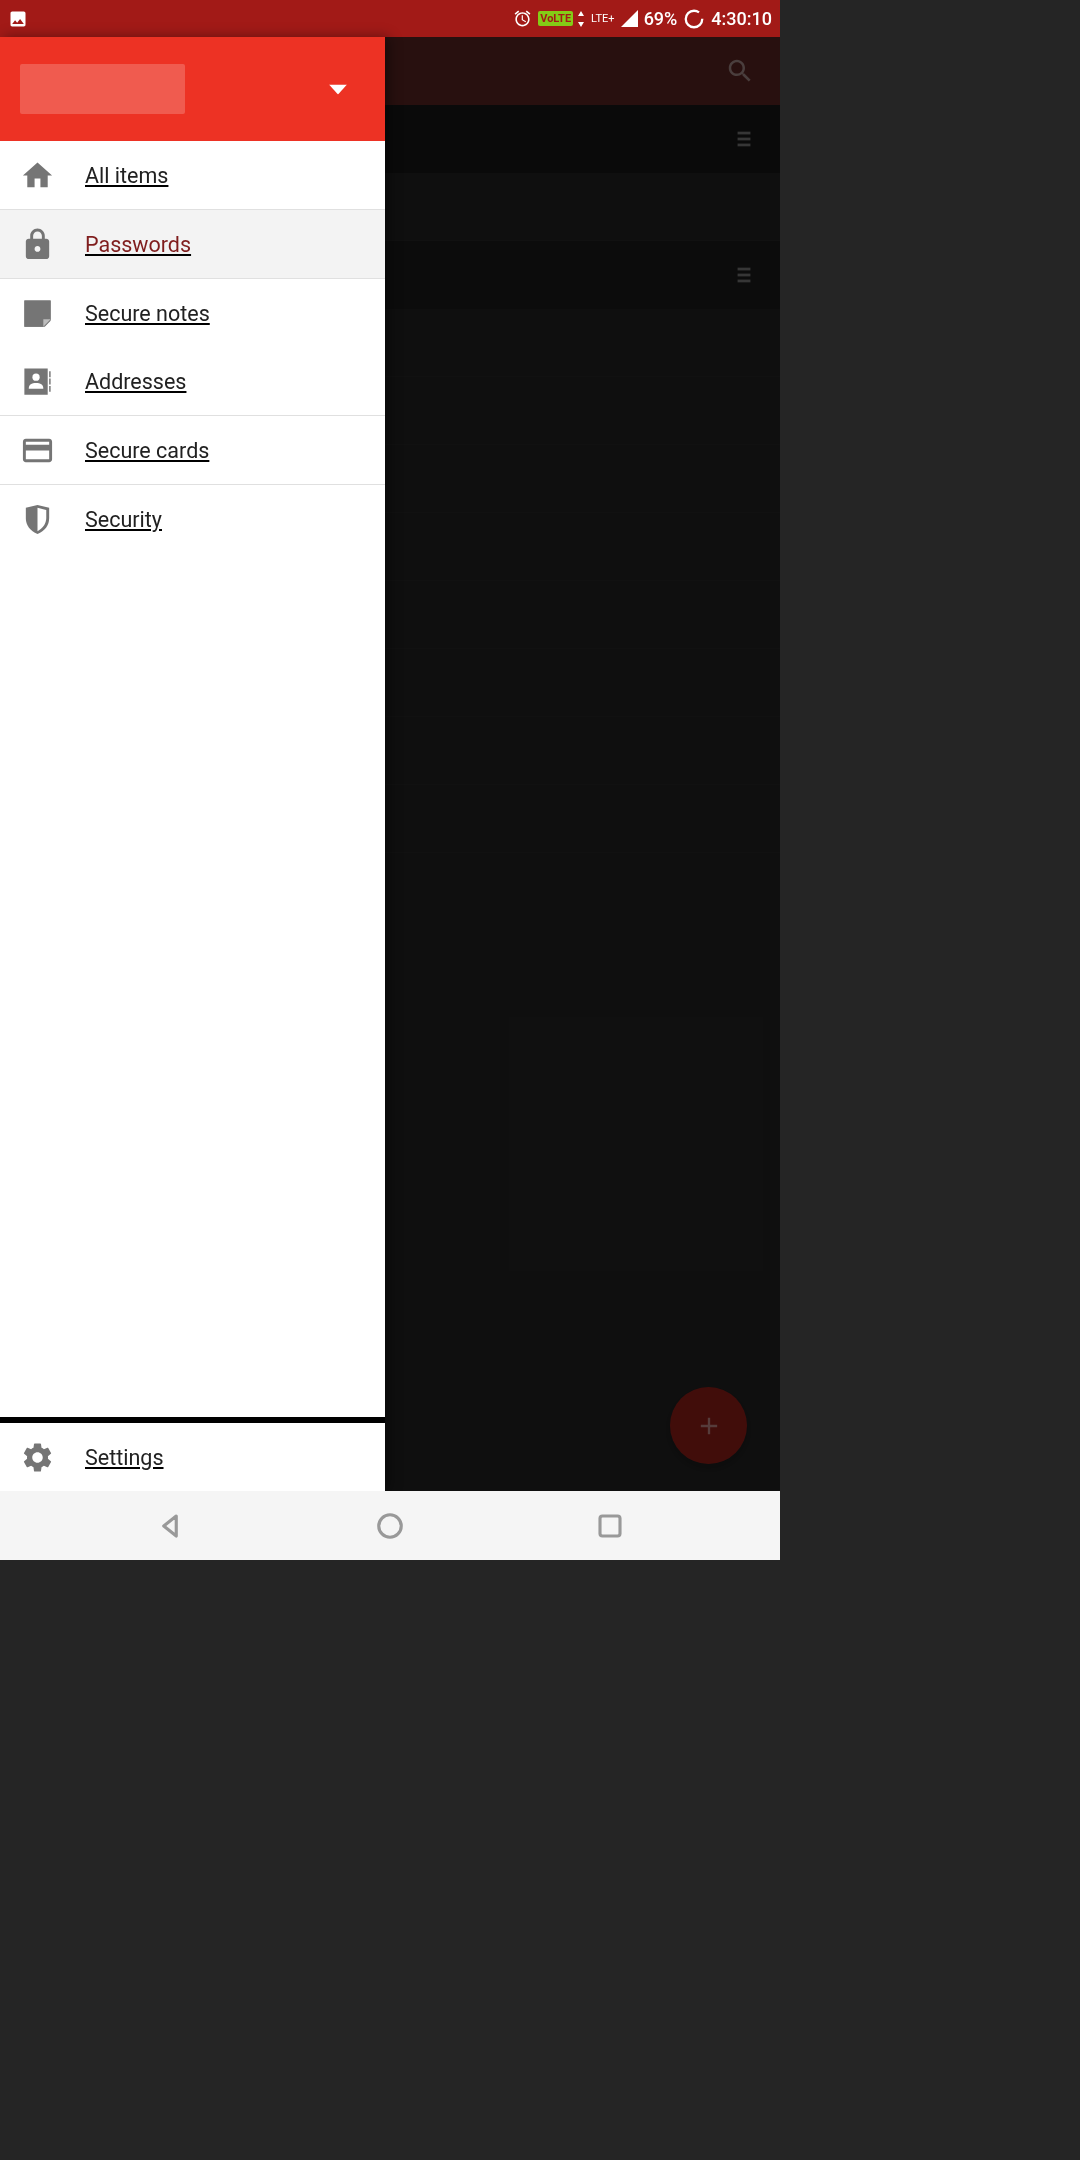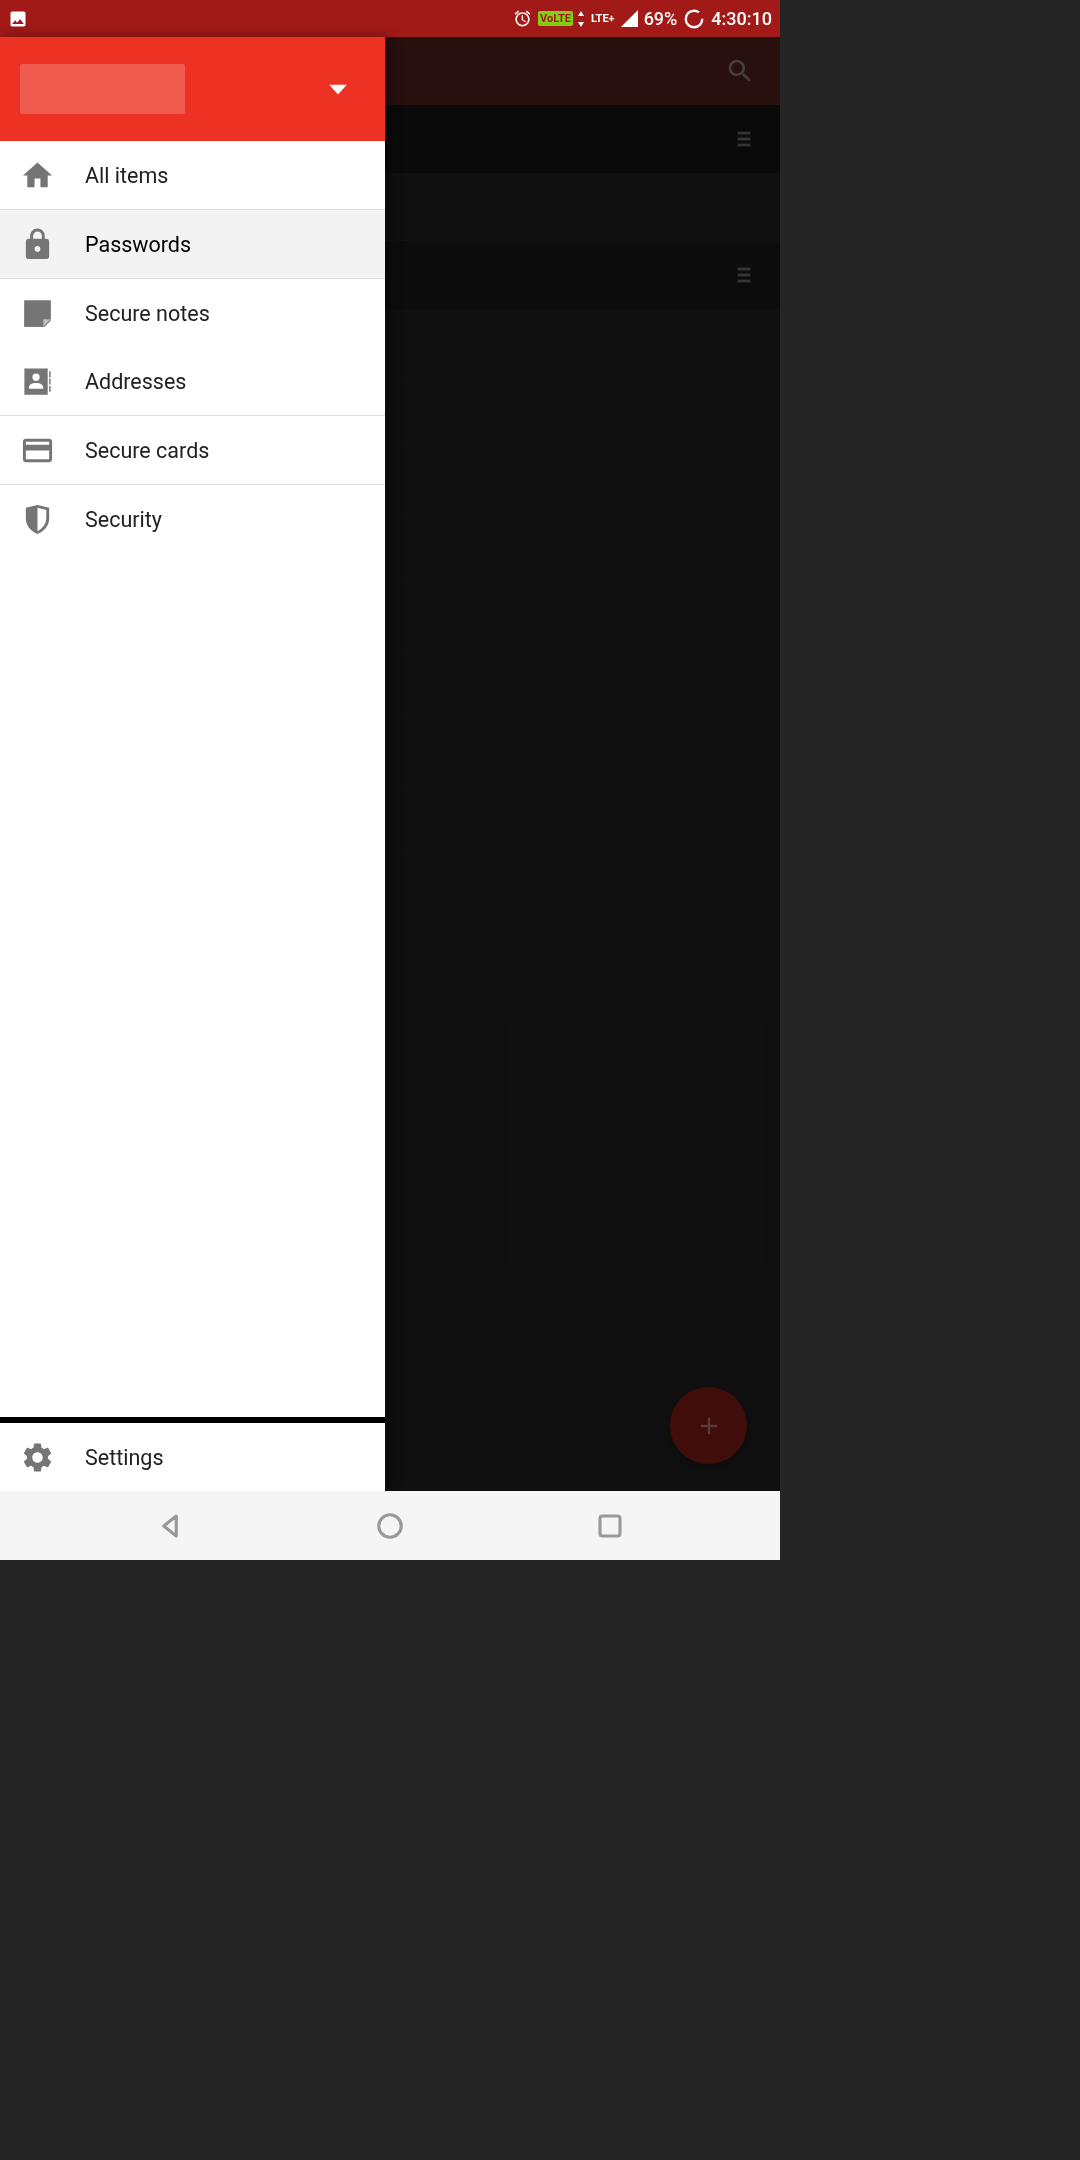--- a/index.html
+++ b/index.html
@@ -47,21 +47,21 @@
     .volte-badge {
       background: #84cc16;
       color: #a21a17;
       padding: 1px 2px;
       font-size: 11px;
       font-weight: bold;
       border-radius: 2px;
     }
     .lte-text {
       font-size: 11px;
-      font-weight: bold;
+      font-weight: normal;
     }
     
     
     .main-content {
       position: absolute;
       top: 37px;
       left: 0;
       right: 0;
       bottom: 69px;
       background: #252525;
@@ -161,28 +161,29 @@
       overflow: hidden;
     }
     
     .drawer-item {
       height: 68px;
       display: flex;
       align-items: center;
       padding: 0 20px;
       gap: 30px;
       cursor: pointer;
+      text-decoration: underline;
     }
     
     .drawer-item.active {
       background: #f3f3f3;
     }
     
     .drawer-item.active .item-label {
-      color: #000000;
+      color: #7f1d1d;
     }
     
     .item-icon {
       width: 35px;
       height: 35px;
       fill: #757575;
       display: flex;
       align-items: center;
       justify-content: center;
     }

